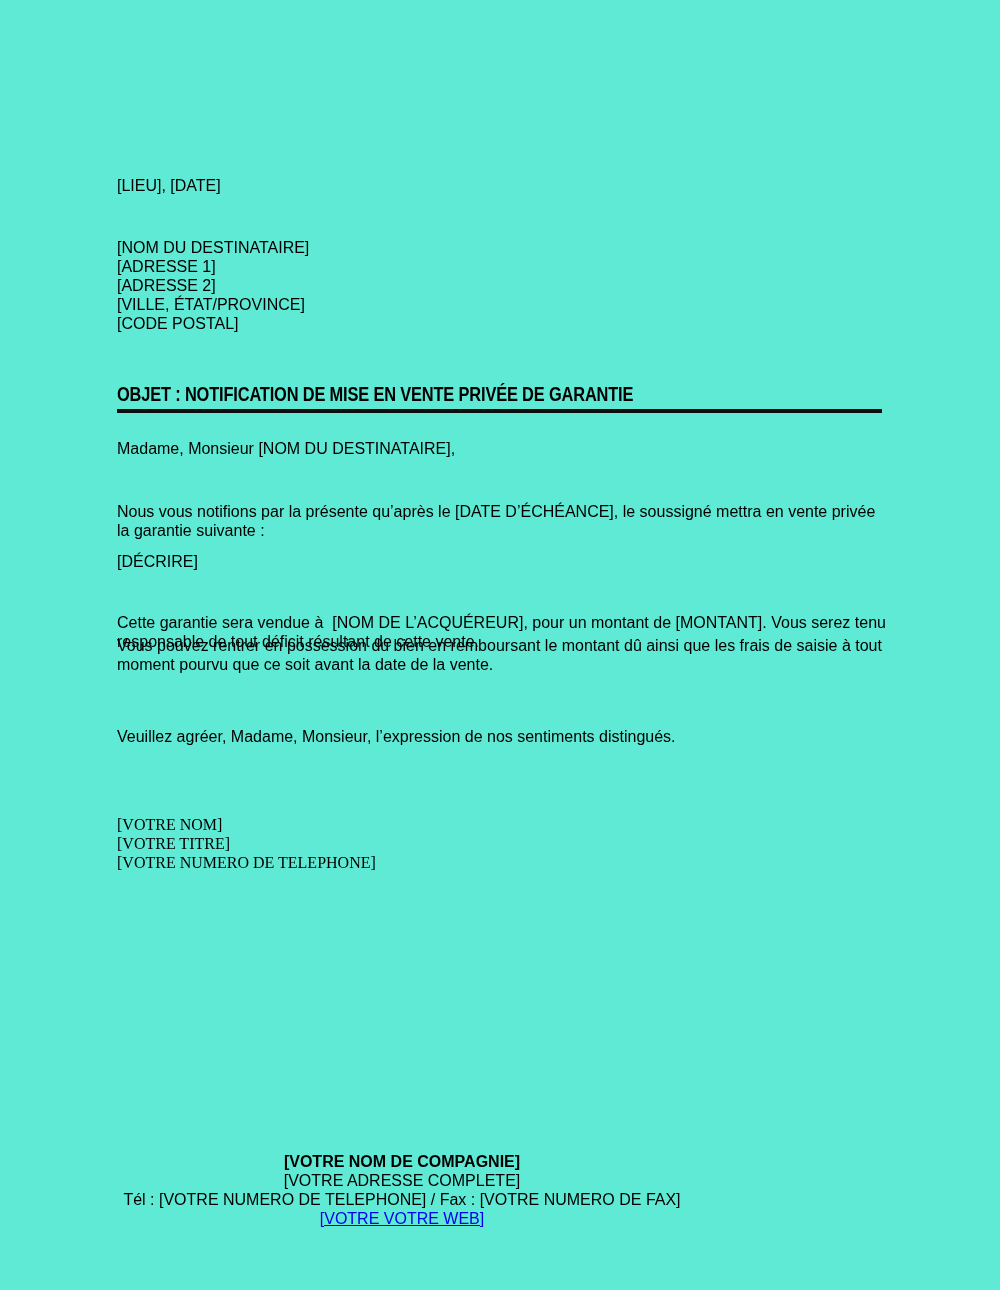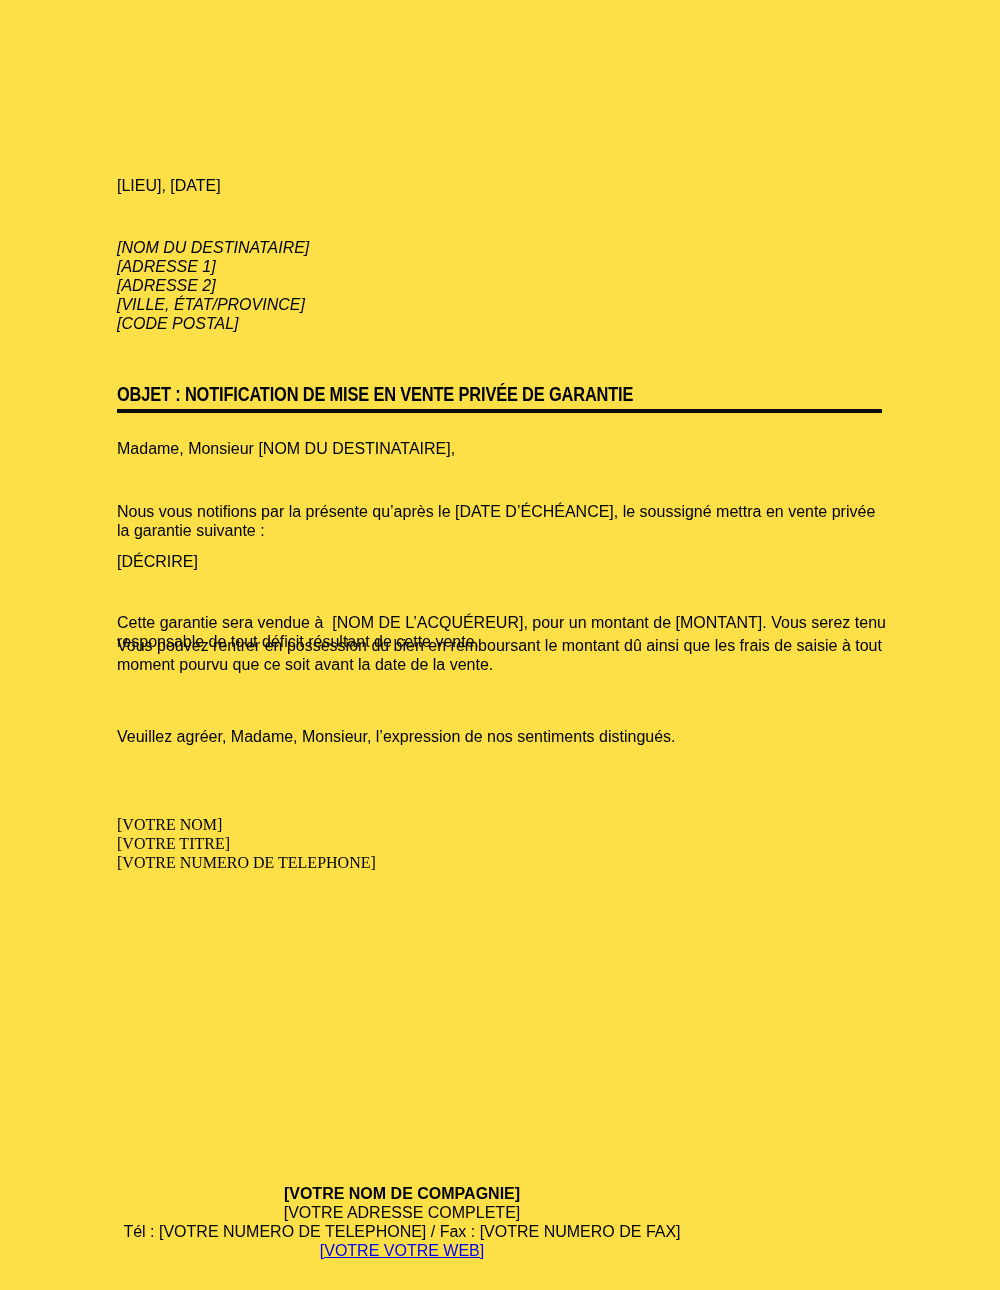--- a/index.html
+++ b/index.html
@@ -1,32 +1,32 @@
 <!DOCTYPE html>
 <html lang="fr"><head>
 <meta charset="utf-8">
 <style>
   * { margin: 0; padding: 0; box-sizing: border-box; }
   html, body { background: #ffffff; }
   .page {
     position: relative;
     width: 1000px;
     height: 1290px;
-    background: #fde047;
+    background: #5eead4;
     font-family: "Liberation Sans", "DejaVu Sans", sans-serif;
     font-size: 16px;
     line-height: 19px;
     color: #000000;
     overflow: hidden;
   }
   .abs { position: absolute; }
   .content { left: 117px; width: 772px; }
   .para { white-space: pre-wrap; }
   .dateline      { top: 176px; }
-  .recipient     { top: 238px; font-style: italic; }
+  .recipient     { top: 238px; }
   .subject {
     top: 382px;
     font-weight: bold;
     font-size: 20px;
     line-height: 24px;
     white-space: nowrap;
     transform: scaleX(0.82);
     transform-origin: 0 50%;
     letter-spacing: -0.2px;
   }
@@ -42,21 +42,20 @@
   .describe   { top: 552px; }
   .para-2     { top: 613px; }
   .para-3     { top: 636px; }
   .closing    { top: 727px; }
   .signature  { top: 815px; font-family: Liberation Serif, serif; }
   .footer {
     top: 1152px;
     left: 0;
     width: 804px;
     text-align: center;
-    margin-top: 32px;
   }
   .footer .company { font-weight: bold; }
   .footer a.site-link {
     color: #0000ee;
     text-decoration: underline;
     cursor: pointer;
   }
 </style>
 </head>
 <body>

